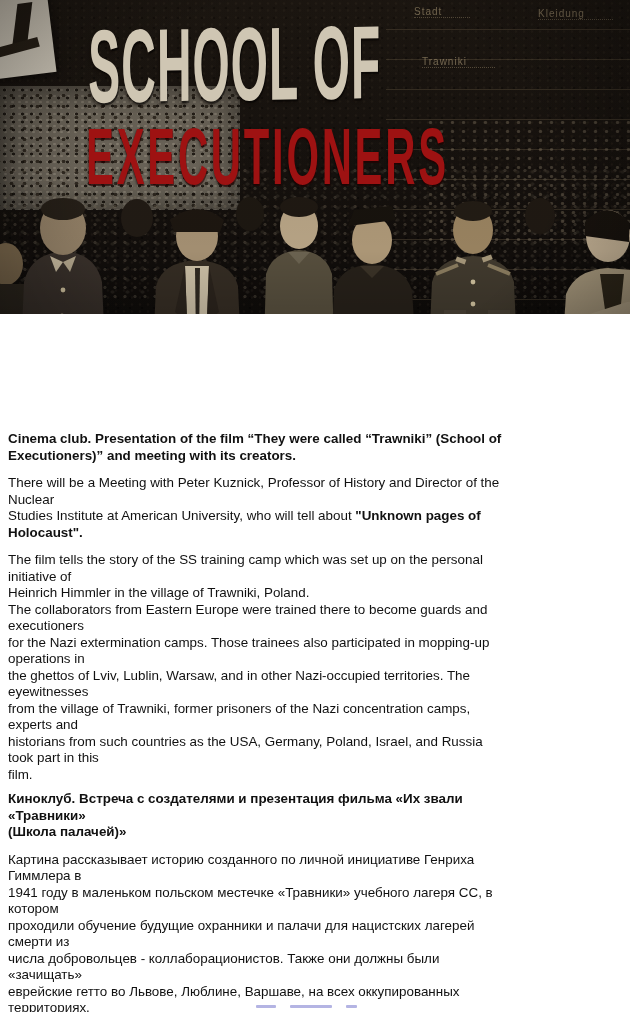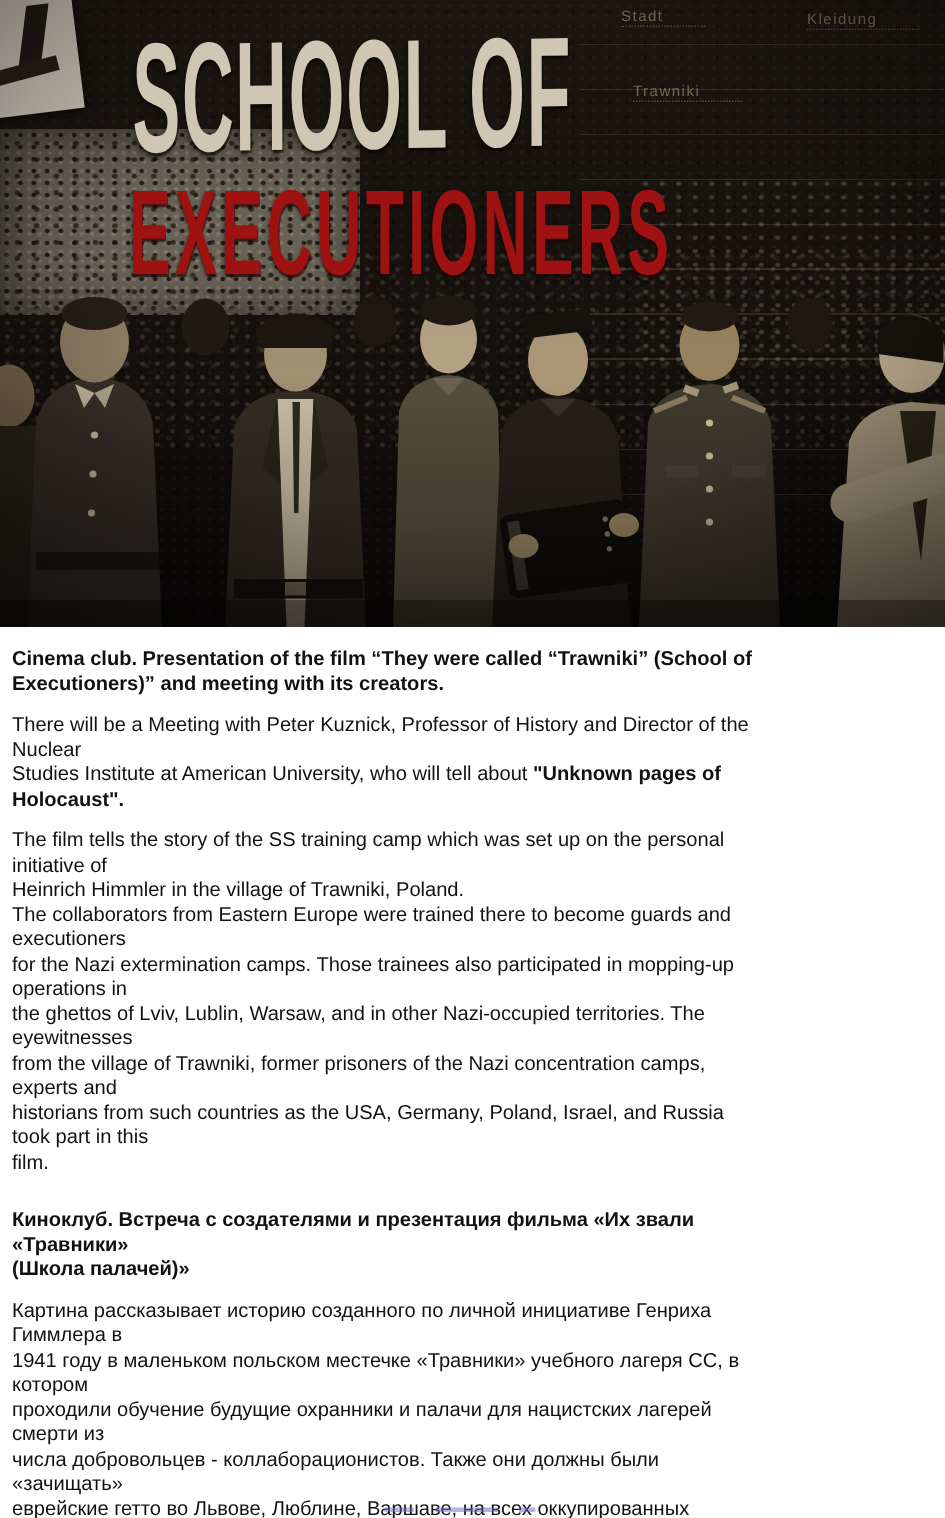--- a/index.html
+++ b/index.html
@@ -4,21 +4,21 @@
 <style>
   html,body { margin:0; padding:0; background:#ffffff; }
   .page {
     position:relative; width:630px; height:1012px; margin:0 auto;
     background:#ffffff; overflow:hidden;
     font-family:"Liberation Sans", sans-serif;
   }
 
   
   .poster {
-    position:absolute; left:0; top:0; width:630px; height:418px;
+    position:absolute; left:0; top:0; width:630px; height:314px;
     background:linear-gradient(180deg,#181410 0%, #14100d 55%, #0e0b09 100%);
     overflow:hidden;
   }
   .poster .layer { position:absolute; }
 
   .photo-base {
     left:0; top:0; width:630px; height:418px;
     background-image:
       radial-gradient(rgba(150,130,100,.07) 1px, transparent 1.6px),
       radial-gradient(rgba(0,0,0,.35) 1px, transparent 1.7px);
@@ -104,21 +104,21 @@
   }
 
   
   .article {
     position:absolute; left:0; top:418px; width:516px;
     padding:13px 7px 0 8px; box-sizing:border-box;
     font-size:13.4px; line-height:16.5px; color:#111;
   }
   .article p { margin:11px 0 0 0; white-space:pre-line; }
   .article p.first { margin-top:0; }
-  .article p.gap-lg { margin-top:22px; }
+  .article p.gap-lg { margin-top:8px; }
   .bold { font-weight:700; }
   .italic { font-style:italic; }
   .bolditalic { font-weight:700; font-style:italic; }
   .b { font-weight:700; }
 
   
   .link-remnant { position:absolute; left:256px; top:1005px; height:4px; z-index:3; }
   .link-remnant i {
     display:inline-block; height:2.5px; margin-right:14px; vertical-align:top;
     background:rgba(105,105,200,.5); border-radius:1px;

